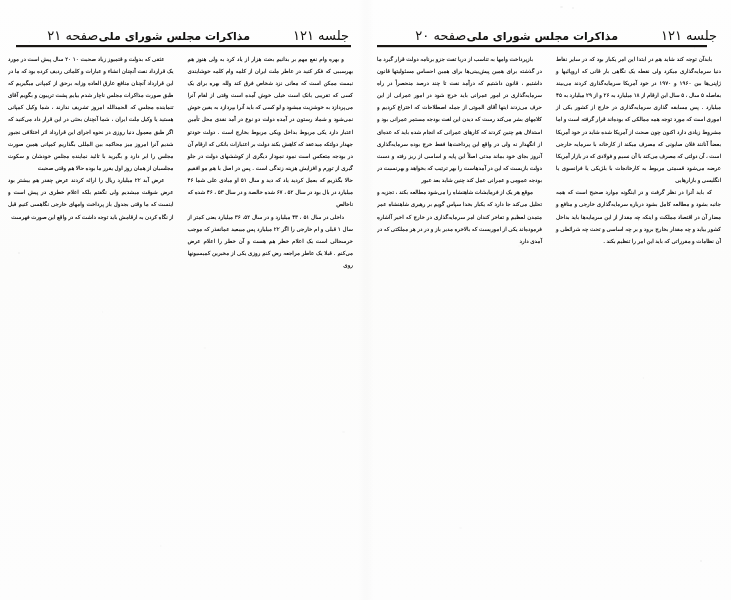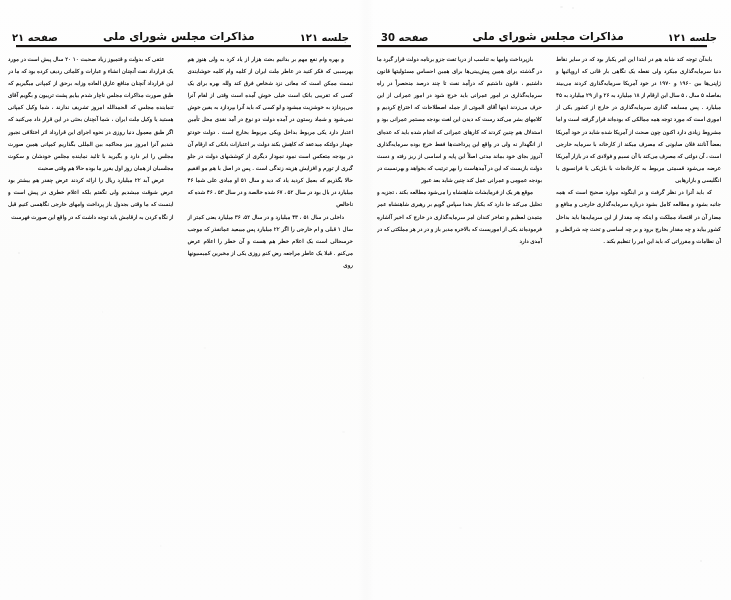--- a/index.html
+++ b/index.html
@@ -69,23 +69,24 @@
     padding: 0 4px 1px 4px;
   }
   .running-head .rh-title {
     font-size: 11px;
     font-weight: bold;
     letter-spacing: 0.2px;
     white-space: nowrap;
   }
   .running-head .rh-page,
   .running-head .rh-session {
-    font-size: 10px;
-    font-weight: bold;
+    font-size: 13px;
+    font-weight: normal;
     white-space: nowrap;
+    margin-left: 43px;
   }
   .head-rule {
     height: 1.6px;
     background: #1a1714;
     margin: 1px 2px 0 2px;
     box-shadow: 0 0.5px 0 rgba(0,0,0,0.35);
   }
   .page-right .head-rule {
     width: 96%;
     margin-right: 4%;
@@ -170,21 +171,21 @@
 
 <div class="scan-sheet">
 
   <div class="spread">
 
     <div class="book-page page-right">
 
       <div class="running-head">
         <span class="rh-session">جلسه ۱۲۱</span>
         <span class="rh-title">مذاکرات مجلس شورای ملی</span>
-        <span class="rh-page">صفحه 30</span>
+        <span class="rh-page">صفحه ۲۰</span>
       </div>
       <div class="head-rule"></div>
 
       <div class="columns">
         <div class="text-col col-first">
           <p class="indent">بابدآن توجه کند شاید هم در ابتدا این امر یکبار بود که در سایر نقاط دنیا سرمایه‌گذاری میکرد ولی نقطه یک نگاهی بار قانی که اروپائیها و ژاپنی‌ها بین ۱۹۶۰ و ۱۹۷۰ در خود آمریکا سرمایه‌گذاری کردند می‌بیند بفاصله ۵ سال ، ۵ سال این ارقام از ۱۸ میلیارد به ۲۶ و از ۲۹ میلیارد به ۴۵ میلیارد . پس مسابقه گذاری سرمایه‌گذاری در خارج از کشور یکی از اموری است که مورد توجه همه ممالکی که بوده‌اند قرار گرفته است و اما مشروط زیادی دارد اکنون چون صحت از آمریکا شده شاید در خود آمریکا بعضاً آنانند فلان صابونی که مصرف میکند از کارخانه با سرمایه خارجی است ، آن دولتی که مصرف می‌کند با آن نسیم و فولادی که در بازار آمریکا عرضه می‌شود قسمتی مربوط به کارخانجات با بلژیکی یا فرانسوی یا انگلیسی و بازارهایی</p>
           <p class="indent">که باید آنرا در نظر گرفت و در اینگونه موارد صحیح است که همه جانبه بشود و مطالعه کامل بشود درباره سرمایه‌گذاری خارجی و منافع و مضار آن در اقتصاد مملکت و اینکه چه مقدار از این سرمایه‌ها باید بداخل کشور بیاید و چه مقدار بخارج برود و بر چه اساسی و تحت چه شرائطی و آن نظامات و مقرراتی که باید این امر را تنظیم بکند .</p>
         </div>
         <div class="text-col col-second">
           <p class="indent">بازپرداخت وامها به تناسب از دریا تفت جزو برنامه دولت قرار گیرد ما در گذشته برای همین پیش‌بینی‌ها برای همین احساس مسئولیتها قانون داشتیم ، قانون داشتیم که درآمد نفت تا چند درصد منحصراً در راه سرمایه‌گذاری در امور عمرانی باید خرج شود در امور عمرانی از این حرف می‌زدند اینها آقای الموتی از جمله اصطلاحات که اختراع کردیم و کلامهای بشر می‌کند رست که دیدن این لغت بودجه مستمر عمرانی بود و استدلال هم چنین کردند که کارهای عمرانی که انجام شده باید که عده‌ای از انگهدار نه ولی در واقع این پرداخت‌ها فقط خرج بوده سرمایه‌گذاری آنروز بجای خود بماند مدتی اصلاً این پایه و اساسی از ریز رفته و دست دولت بازیست که این در آمدهاست را بهر ترتیب که بخواهد و بهرنسبت در بودجه عمومی و عمرانی عمل کند چنین شاید بعد عبور</p>

